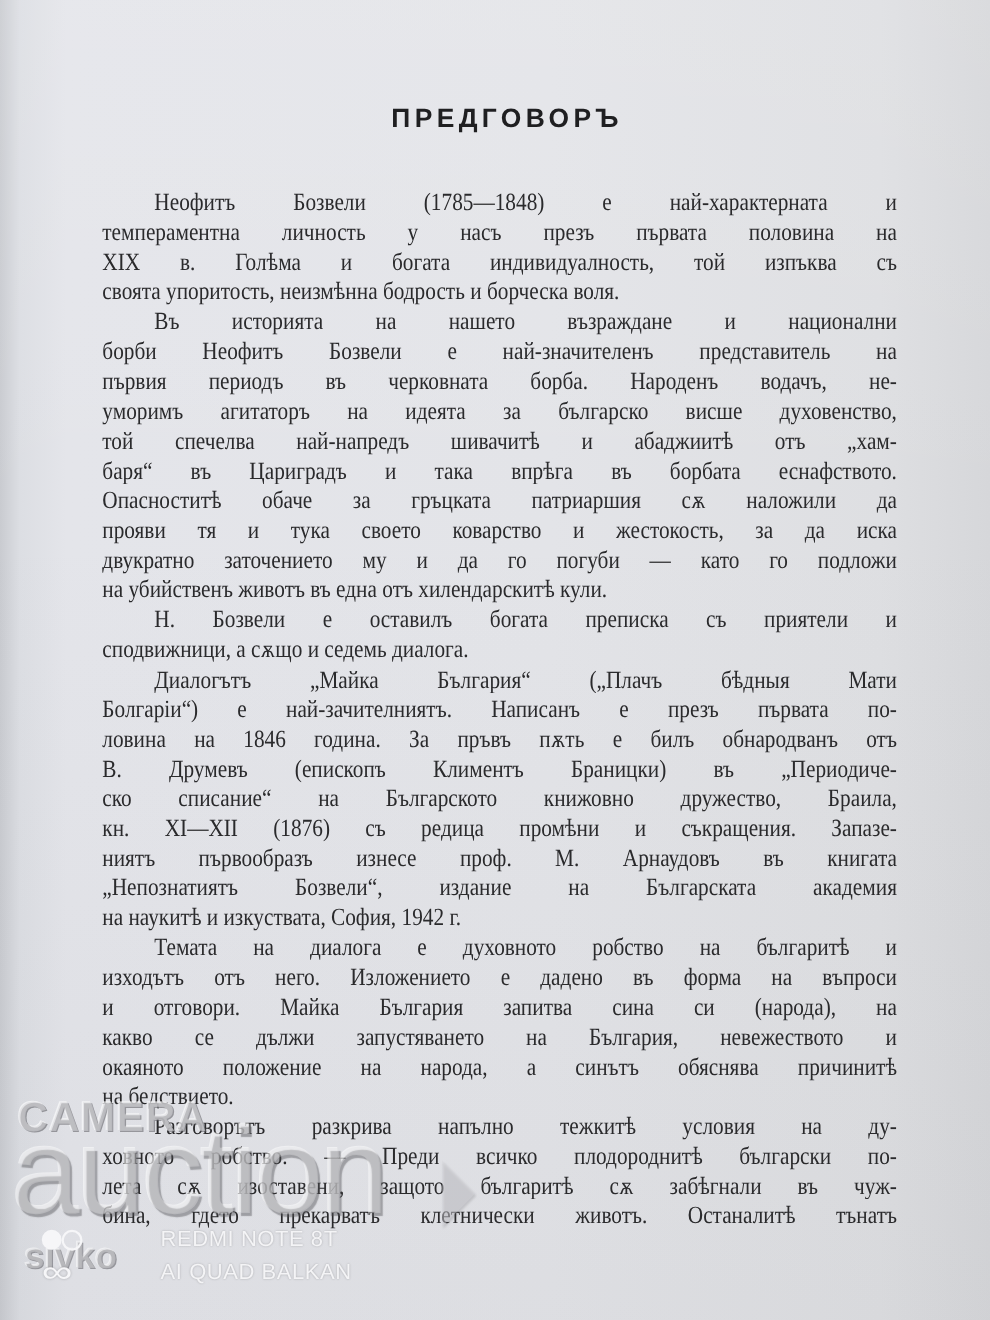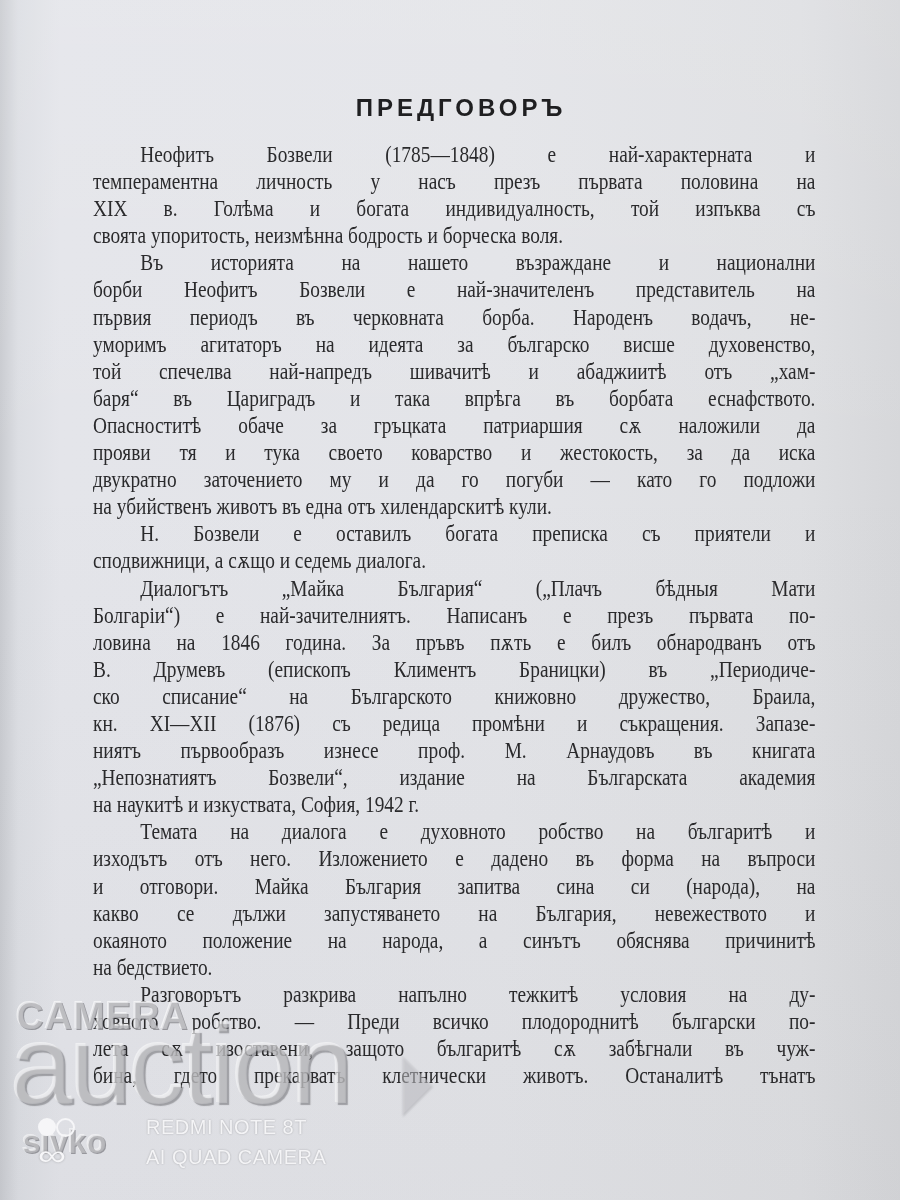--- a/index.html
+++ b/index.html
@@ -30,21 +30,21 @@
       font-family: "Liberation Sans", "DejaVu Sans", sans-serif;
       font-weight: bold;
       font-size: 24px;
       letter-spacing: 4px;
       color: #1f1f21;
       padding-left: 22px;
       box-sizing: border-box;
     }
     .text-block {
       position: absolute;
-      top: 141px;
+      top: 170px;
       left: 93px;
       width: 722px;
     }
     .line {
       display: block;
       height: 27.1px;
       line-height: 27px;
       font-size: 22.5px;
       white-space: nowrap;
       text-align: justify;
@@ -219,15 +219,15 @@
     <div class="stamp-icon">
       <span class="dot-filled"></span>
         <span class="dot-ring"></span>
     </div>
     <span>REDMI NOTE 8T</span>
   </div>
   <div class="stamp-row">
     <div class="stamp-icon">
       <span class="infinity">∞</span>
     </div>
-    <span>AI QUAD CAMERA</span>
+    <span>AI QUAD BALKAN</span>
   </div>
 </div>
 
 </body></html>

